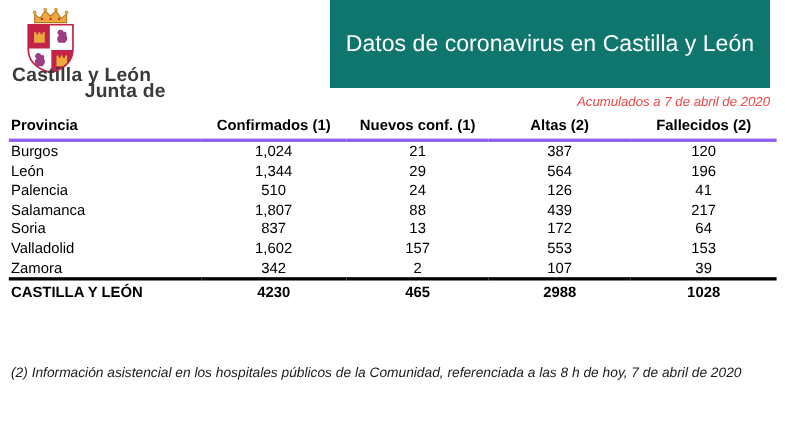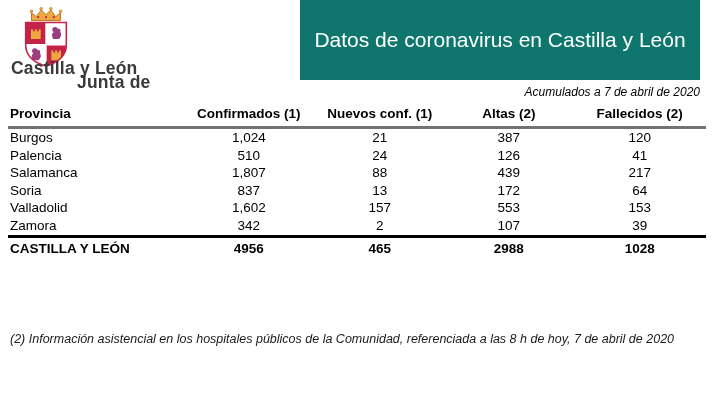--- a/index.html
+++ b/index.html
@@ -12,27 +12,27 @@
   .logo-line1 { position:absolute; left:77px; top:40px; font-size:17.5px; font-weight:bold; color:#3a3a39; letter-spacing:0.2px;margin-top:32px; }
   .logo-line2 { position:absolute; left:11px; top:58px; font-size:17.5px; font-weight:bold; color:#3a3a39; letter-spacing:0.2px; }
 
   
   .banner { position:absolute; left:300px; top:0; width:400px; height:80px;
             display:flex; align-items:center; justify-content:center; }
   .banner-title { color:#ffffff; font-size:21px; font-weight:400; margin:0; white-space:nowrap; }
 
   
   .date-note { position:absolute; left:300px; top:85px; width:400px; text-align:right;
-               font-size:12px; font-style:italic; color:#000000; }
+               font-size:12px; font-style:italic; color:#ef4444; }
 
   
   table.data { position:absolute; left:8px; top:104px; width:698px;
                border-collapse:collapse; table-layout:fixed; }
   table.data th { font-size:13.5px; font-weight:bold; text-align:center;
-                  padding:2px 0 5px 0; border-bottom:3px solid #737373; }
+                  padding:2px 0 5px 0; border-bottom:3px solid #8b5cf6; }
   table.data th.prov, table.data td.prov { text-align:left; padding-left:2px; }
   table.data td { font-size:13.5px; text-align:center; padding:2px 0 1px 0; line-height:14.6px; }
   table.data tbody tr.bold-row td { font-weight:normal; }
   table.data tfoot td { font-weight:bold; border-top:3px solid #000; padding:4px 0 2px 0; }
 
   
   .footnotes { position:absolute; left:10px; top:330px; width:698px;
                font-size:12.5px; font-style:italic; color:#1a1a1a; line-height:1.5; }
   .footnotes p { margin:0 0 18px 0; }
 </style>
@@ -102,20 +102,27 @@
     </thead>
     <tbody id="table-body">
         <tr>
     <td class="prov">Burgos</td>
     <td>1,024</td>
     <td>21</td>
     <td>387</td>
     <td>120</td>
   </tr>
         <tr>
+    <td class="prov">León</td>
+    <td>1,344</td>
+    <td>29</td>
+    <td>564</td>
+    <td>196</td>
+  </tr>
+        <tr>
     <td class="prov">Palencia</td>
     <td>510</td>
     <td>24</td>
     <td>126</td>
     <td>41</td>
   </tr>
         <tr>
     <td class="prov">Salamanca</td>
     <td>1,807</td>
     <td>88</td>
@@ -140,21 +147,21 @@
     <td class="prov">Zamora</td>
     <td>342</td>
     <td>2</td>
     <td>107</td>
     <td>39</td>
   </tr>
       </tbody>
     <tfoot>
       <tr>
         <td class="prov">CASTILLA Y LEÓN</td>
-        <td>4956</td>
+        <td>4230</td>
         <td>465</td>
         <td>2988</td>
         <td>1028</td>
       </tr>
     </tfoot>
   </table>
 
   <div class="footnotes">
     <p>(2) Información asistencial en los hospitales públicos de la Comunidad, referenciada a las 8 h de hoy, 7 de abril de 2020</p>
   </div>

